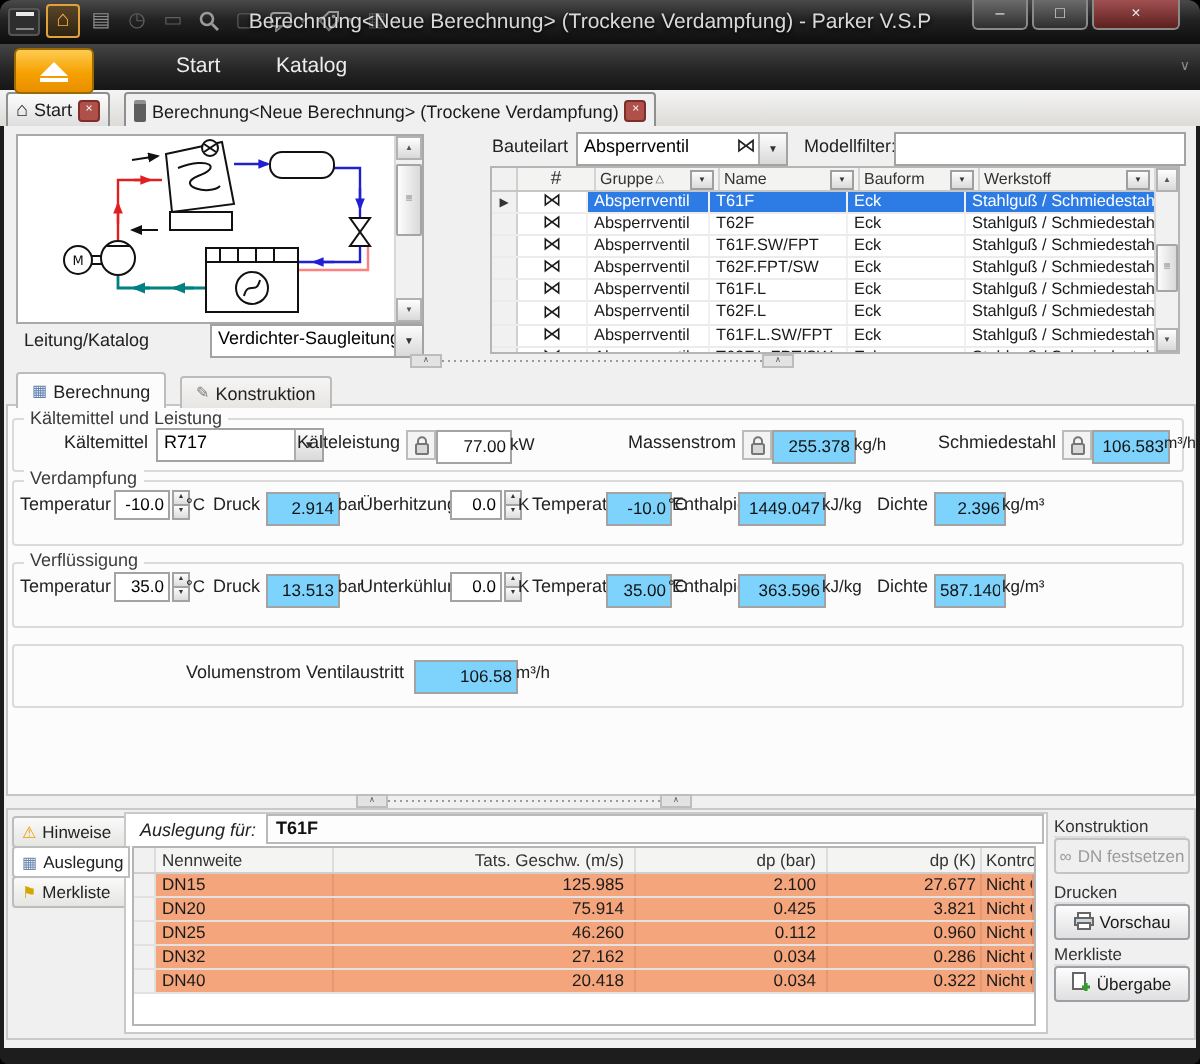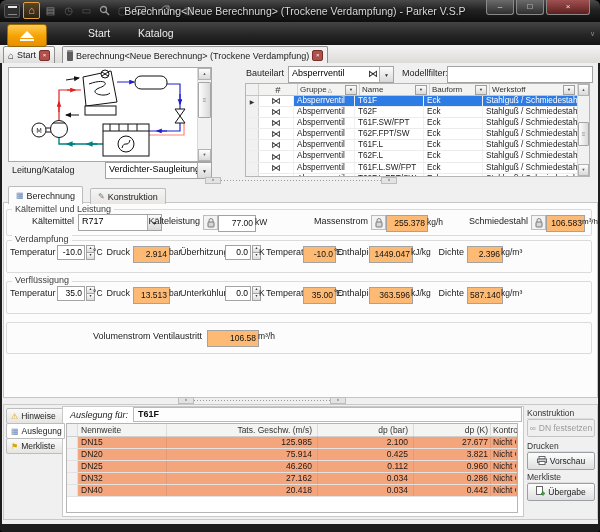--- a/index.html
+++ b/index.html
@@ -59,21 +59,21 @@
   .flbl,.acap,.glbl{color:#222;}
   .leitlbl{position:absolute;left:12px;top:165px;font-size:9px;color:#222;}
   
   .combo{position:absolute;background:#fff;border:1px solid #a3a3a3;display:flex;align-items:stretch;font-size:9px;}
   .combo .cv{flex:1;padding:0 3px;line-height:13px;white-space:nowrap;overflow:hidden;}
   .combo .cvico{width:12px;text-align:center;line-height:13px;font-size:10px;color:#222;}
   .combo .cbtn{width:13px;background:linear-gradient(#fcfcfc,#d9d9d9);border-left:1px solid #adadad;
     color:#333;font-size:5px;display:flex;align-items:center;justify-content:center;}
   .ti{position:absolute;height:13px;background:#fff;border:1px solid #a3a3a3;font-size:8.5px;
     text-align:right;line-height:13px;padding-right:2px;color:#111;}
-  .ti.ro{background:#fdba74;}
+  .ti.ro{background:#7dd3fc;}
   .lockbtn{position:absolute;width:13px;height:13px;border:1px solid #bcbcbc;background:#f3f3f3;
     display:flex;align-items:center;justify-content:center;}
   .spin{position:absolute;height:15px;display:flex;}
   .spin .sv{border:1px solid #a3a3a3;background:#fff;font-size:8.5px;text-align:right;line-height:13px;padding-right:2px;}
   .spin .sbx{width:9px;display:flex;flex-direction:column;margin-left:1px;}
   .spin .sbx div{flex:1;border:1px solid #a3a3a3;background:linear-gradient(#fcfcfc,#dcdcdc);
     font-size:3.5px;color:#333;text-align:center;line-height:5px;}
   .spin .sbx div+div{margin-top:-1px;}
   .unit{position:absolute;font-size:8.5px;line-height:14px;color:#222;white-space:nowrap;}
   .flbl{position:absolute;font-size:9px;line-height:14px;text-align:right;white-space:nowrap;}
@@ -594,21 +594,21 @@
           <div class="rc c-geschw cl">27.162</div>
           <div class="rc c-dpbar cl">0.034</div>
           <div class="rc c-dpk cl">0.286</div>
           <div class="rc c-kon cl">Nicht O.K.</div>
         </div>
         <div class="rg-row bad">
           <div class="rc c-sel"></div>
           <div class="rc c-nenn cl">DN40</div>
           <div class="rc c-geschw cl">20.418</div>
           <div class="rc c-dpbar cl">0.034</div>
-          <div class="rc c-dpk cl">0.442</div>
+          <div class="rc c-dpk cl">0.322</div>
           <div class="rc c-kon cl">Nicht O.K.</div>
         </div>
       </div>
   </div>
 
   <div class="acap" style="top:408px;">Konstruktion</div>
   <div class="abtn disabled" style="top:419px;">
     <span>∞</span>
     <span>DN festsetzen</span>
   </div>

